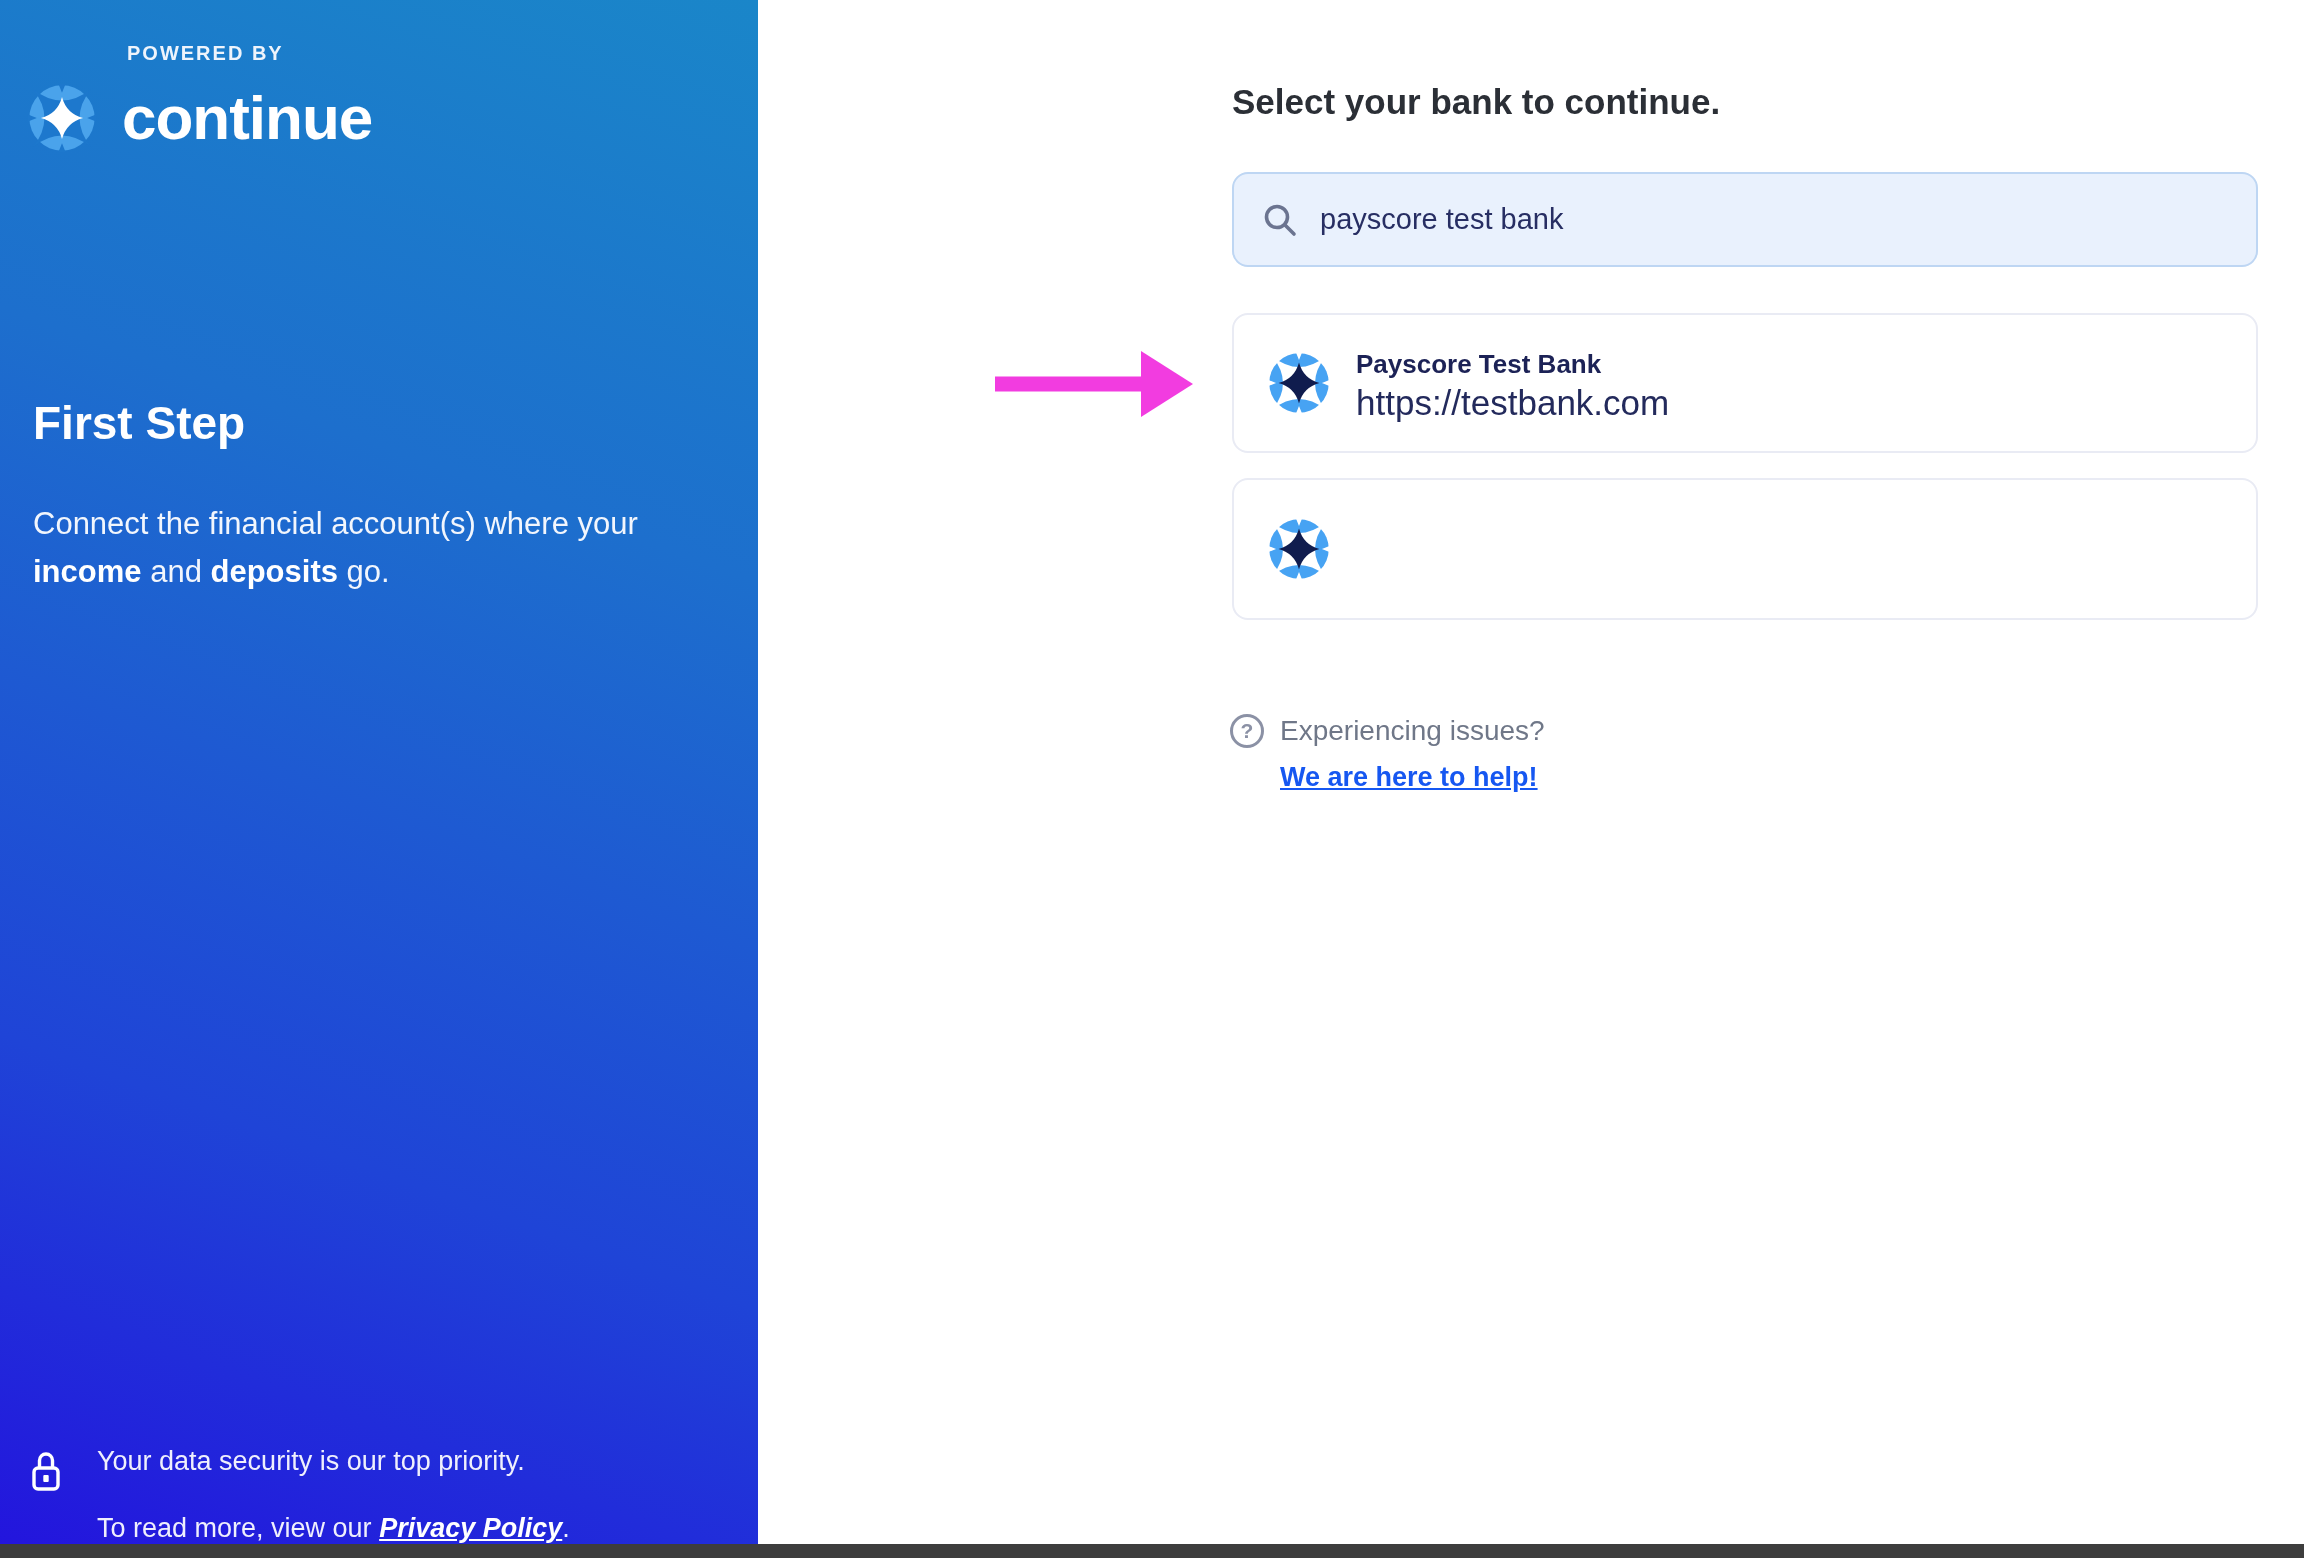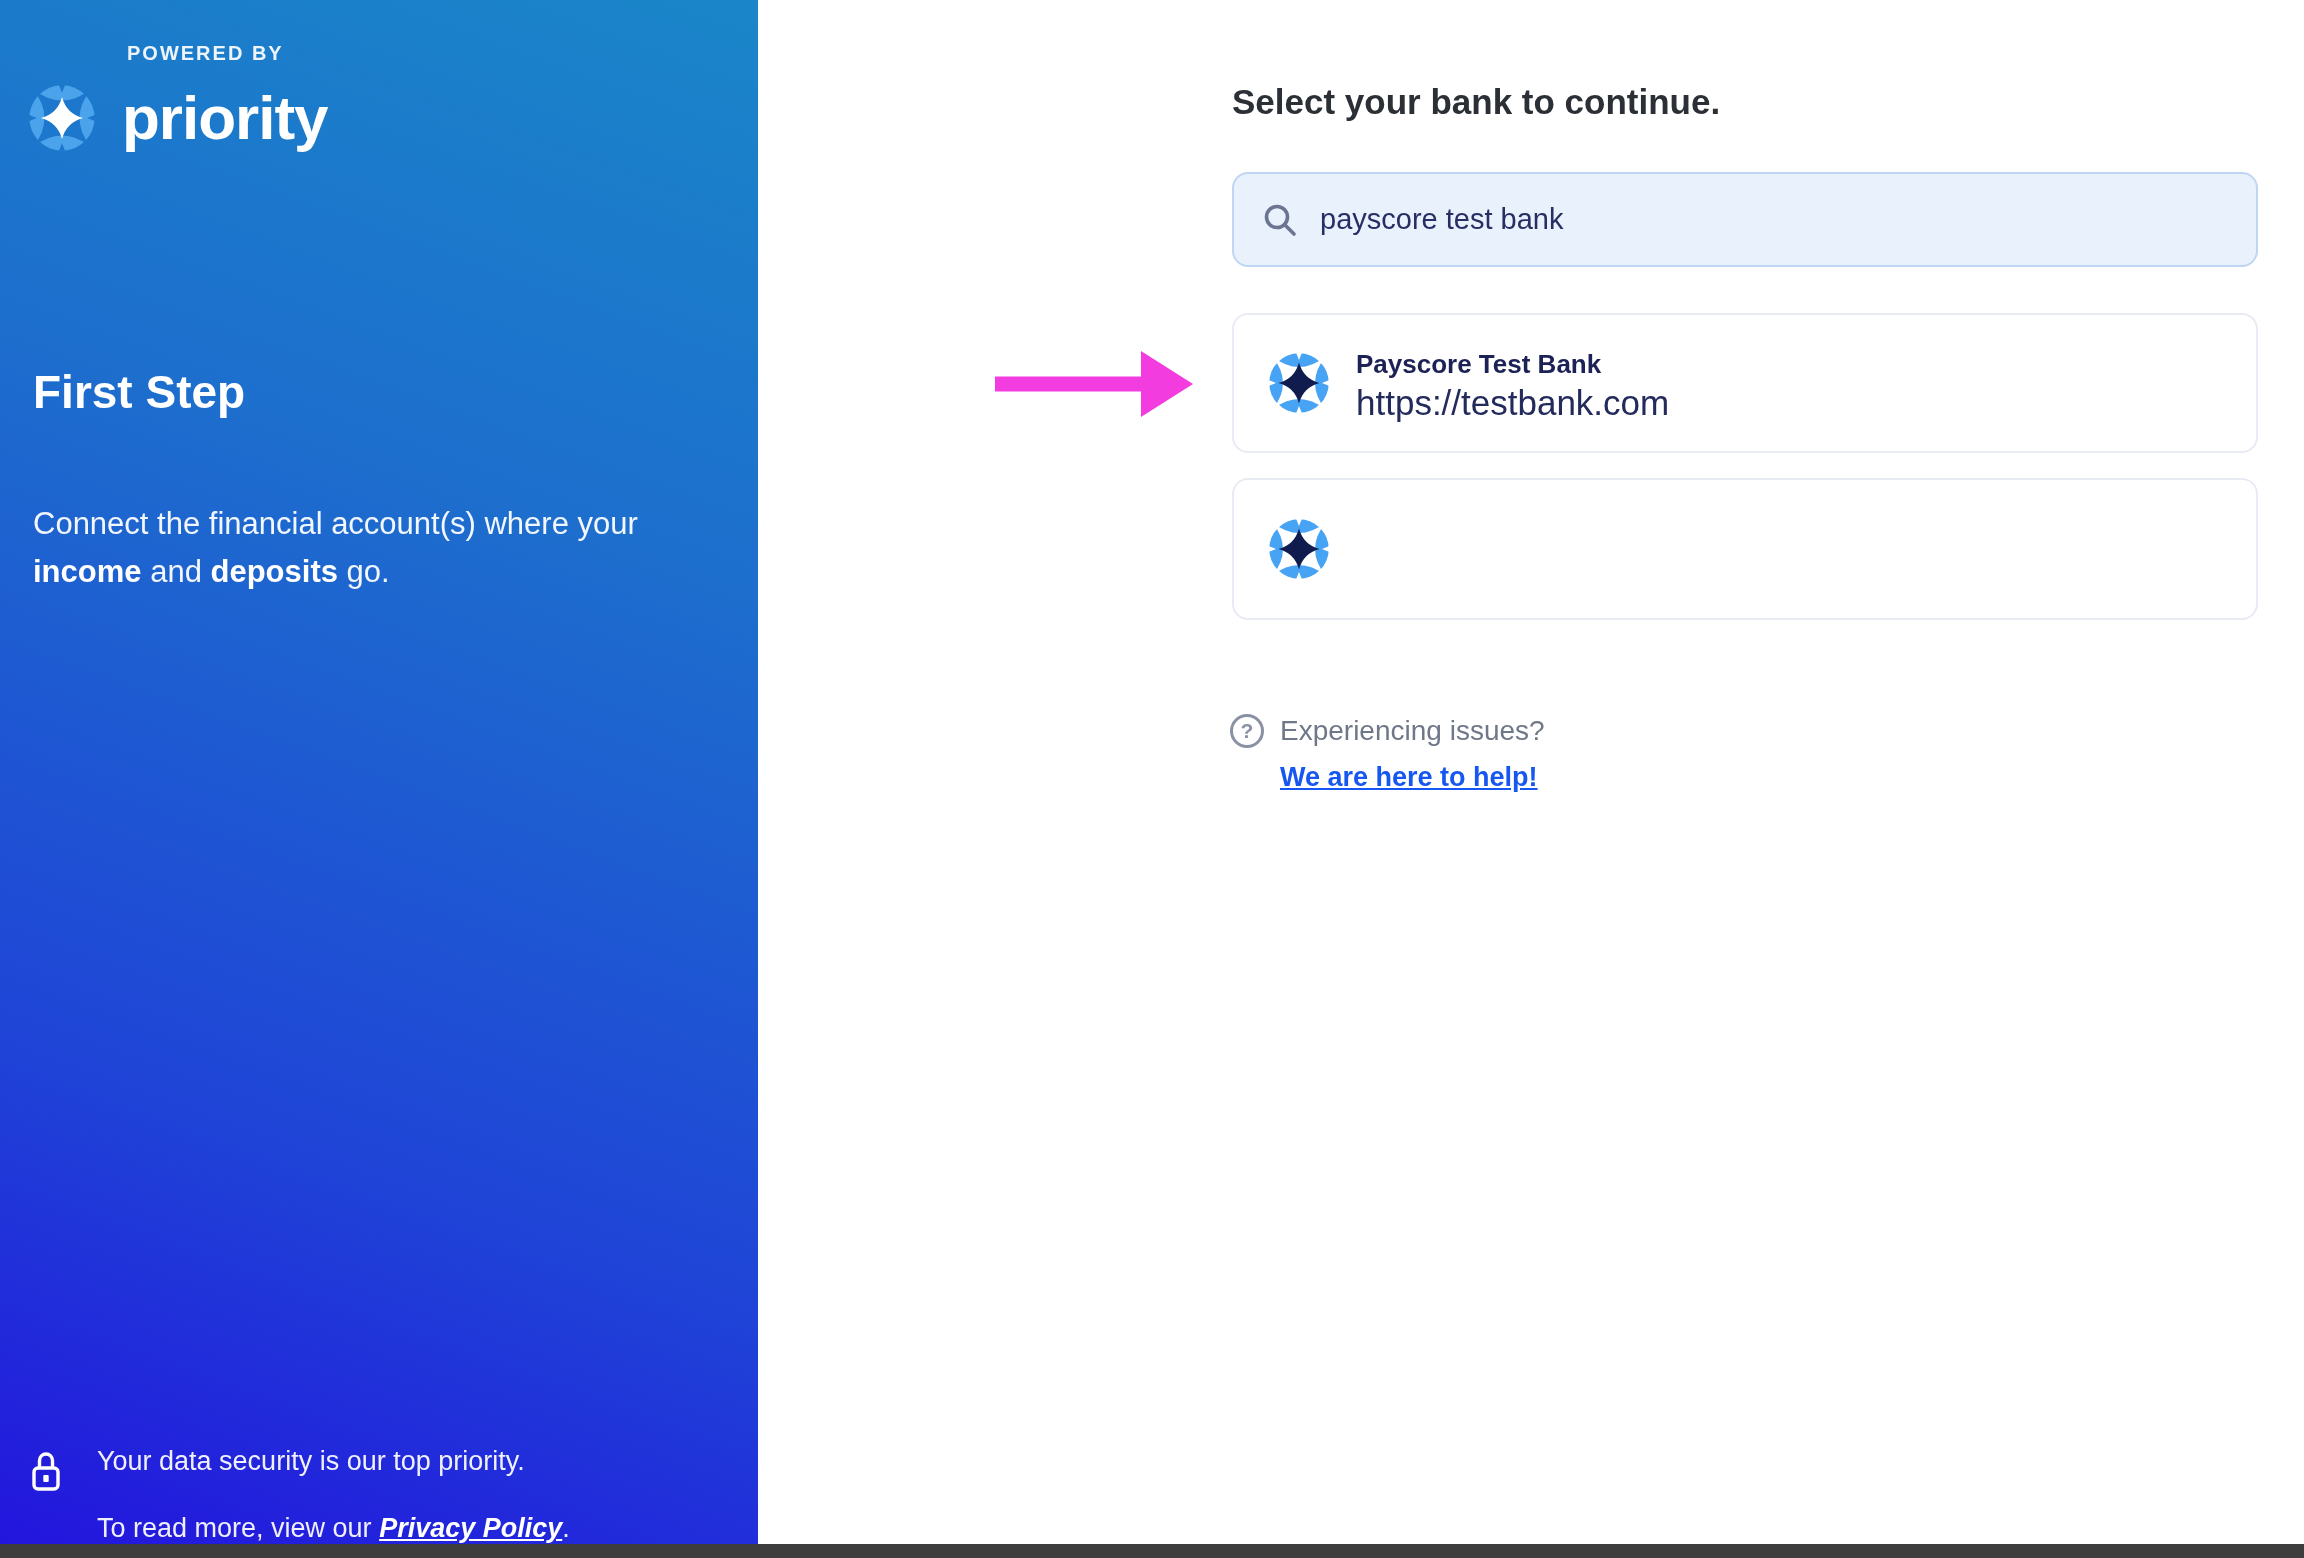--- a/index.html
+++ b/index.html
@@ -14,21 +14,21 @@
     color:#ffffff;
   }
   .powered-by {
     position:absolute; left:127px; top:42px;
     font-size:20px; letter-spacing:2px; font-weight:700; color:#eef4fc;
   }
   .brand-row { position:absolute; left:28px; top:84px; display:flex; align-items:center; gap:26px; }
   .brand-logo { width:68px; height:68px; display:block; }
   .brand-name { font-size:62px; font-weight:700; letter-spacing:-1px; line-height:68px; color:#ffffff; }
 
-  .first-step { position:absolute; left:33px; top:365px; font-size:46px; font-weight:600; color:#ffffff; }
+  .first-step { position:absolute; left:33px; top:396px; font-size:46px; font-weight:600; color:#ffffff; }
   .sidebar-desc {
     position:absolute; left:33px; top:500px; width:650px;
     font-size:31px; line-height:48px; font-weight:400; color:#f2f6fd;
   }
   .sidebar-desc strong { font-weight:700; color:#ffffff; }
 
   .security { position:absolute; left:30px; top:1444px; }
   .lock-icon { position:absolute; left:2px; top:4px; width:28px; height:46px; }
   .security-lines { margin-left:67px; width:560px; }
   .security-line1 { font-size:27px; color:rgba(255,255,255,.93); line-height:34px; }
@@ -88,21 +88,21 @@
   <aside class="sidebar">
     <div class="powered-by">POWERED BY</div>
 
     <div class="brand-row">
       <svg class="brand-logo" viewBox="0 0 100 100">
         <circle cx="50" cy="50" r="48" fill="#4aa3eb"></circle>
         <path d="M50 -10 Q56.5 43.5 110 50 Q56.5 56.5 50 110 Q43.5 56.5 -10 50 Q43.5 43.5 50 -10 Z" fill="#1d78cd" transform="rotate(45 50 50)"></path>
         <path d="M44 -2 L56 -2 L50 13 Z M102 44 L102 56 L87 50 Z M44 102 L56 102 L50 87 Z M-2 44 L-2 56 L13 50 Z" fill="#1d78cd"></path>
         <path d="M50 19 Q56.5 43.5 81 50 Q56.5 56.5 50 81 Q43.5 56.5 19 50 Q43.5 43.5 50 19 Z" fill="#ffffff"></path>
       </svg>
-      <div class="brand-name">priority</div>
+      <div class="brand-name">continue</div>
     </div>
 
     <h2 class="first-step">First Step</h2>
 
     <p class="sidebar-desc"><span>Connect the financial account(s) where your </span><strong>income</strong><span> and </span><strong>deposits</strong><span> go.</span></p>
 
     <div class="security">
       <svg class="lock-icon" viewBox="0 0 28 46">
         <path d="M7.5 21 V12.5 a6.5 6.5 0 0 1 13 0 V21" fill="none" stroke="#ffffff" stroke-width="3.4"></path>
         <rect x="2" y="20" width="24" height="21" rx="4" fill="none" stroke="#ffffff" stroke-width="3.4"></rect>

